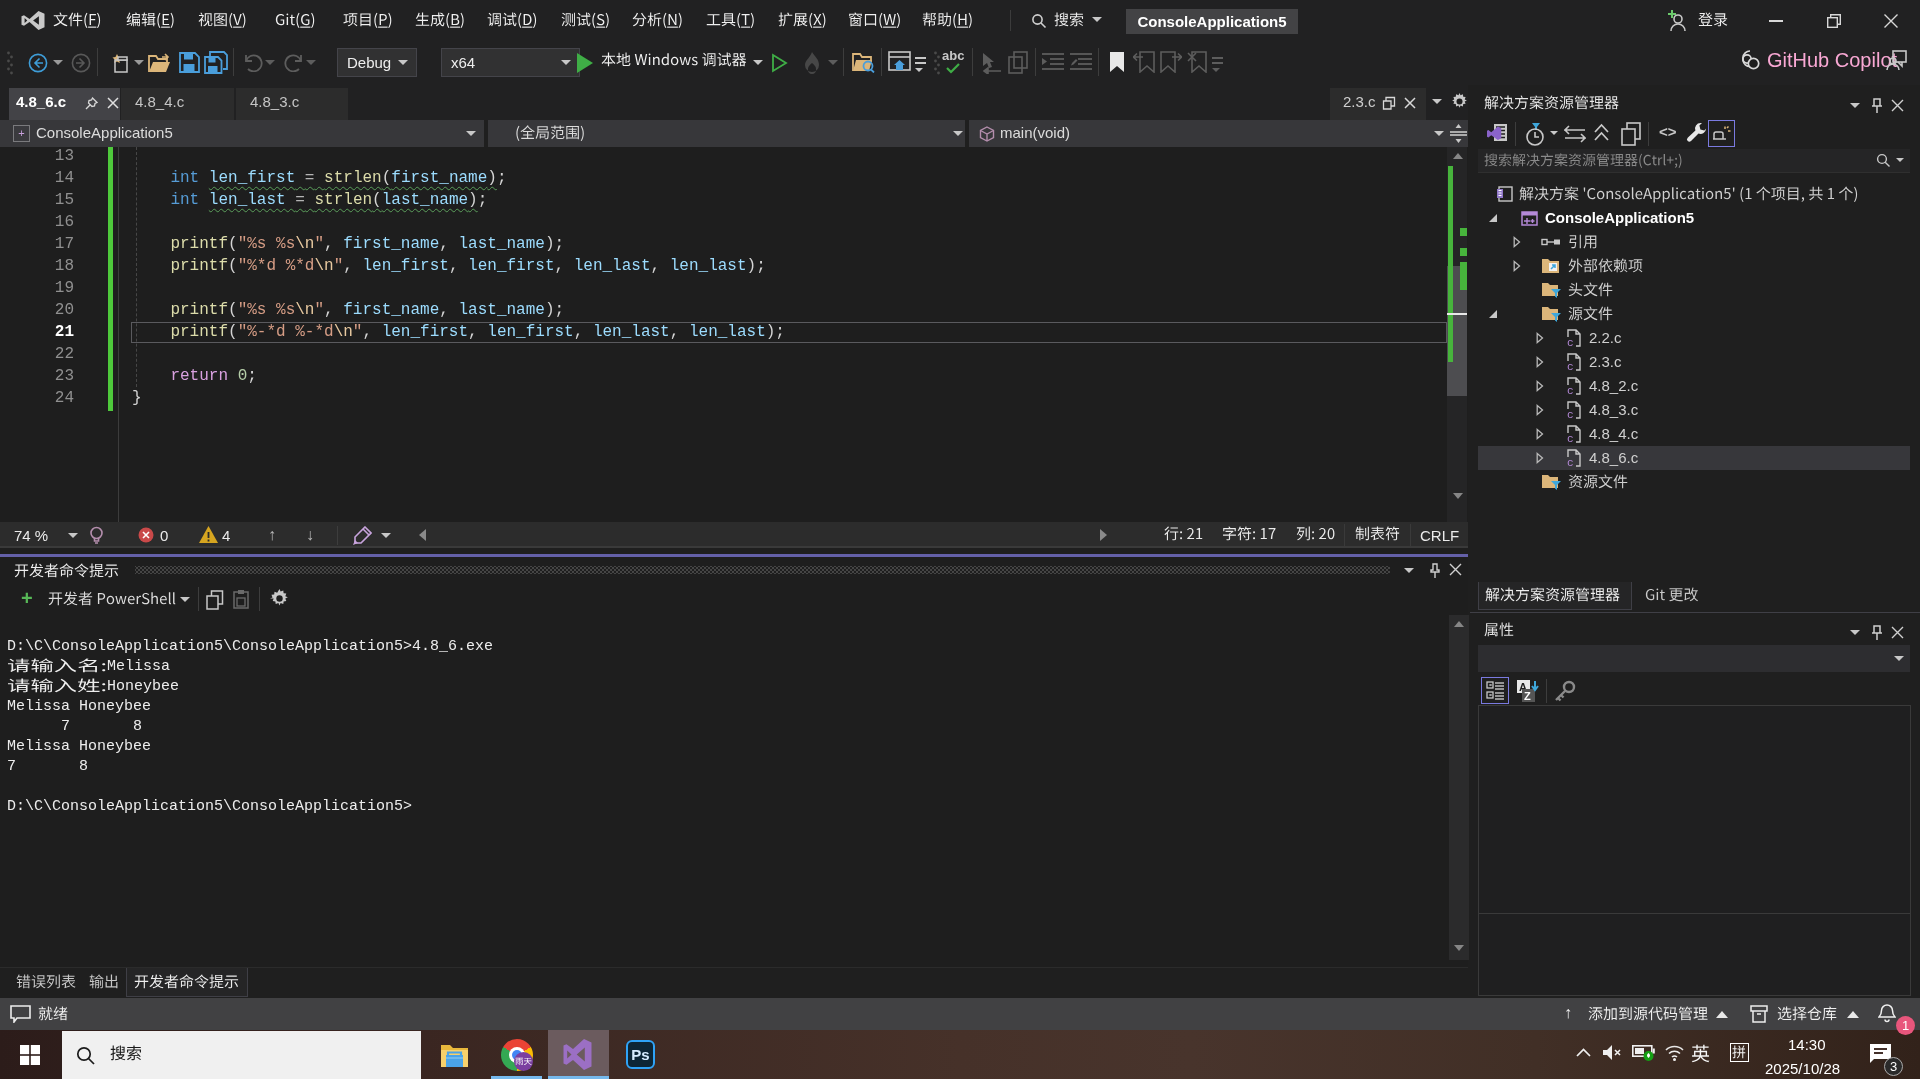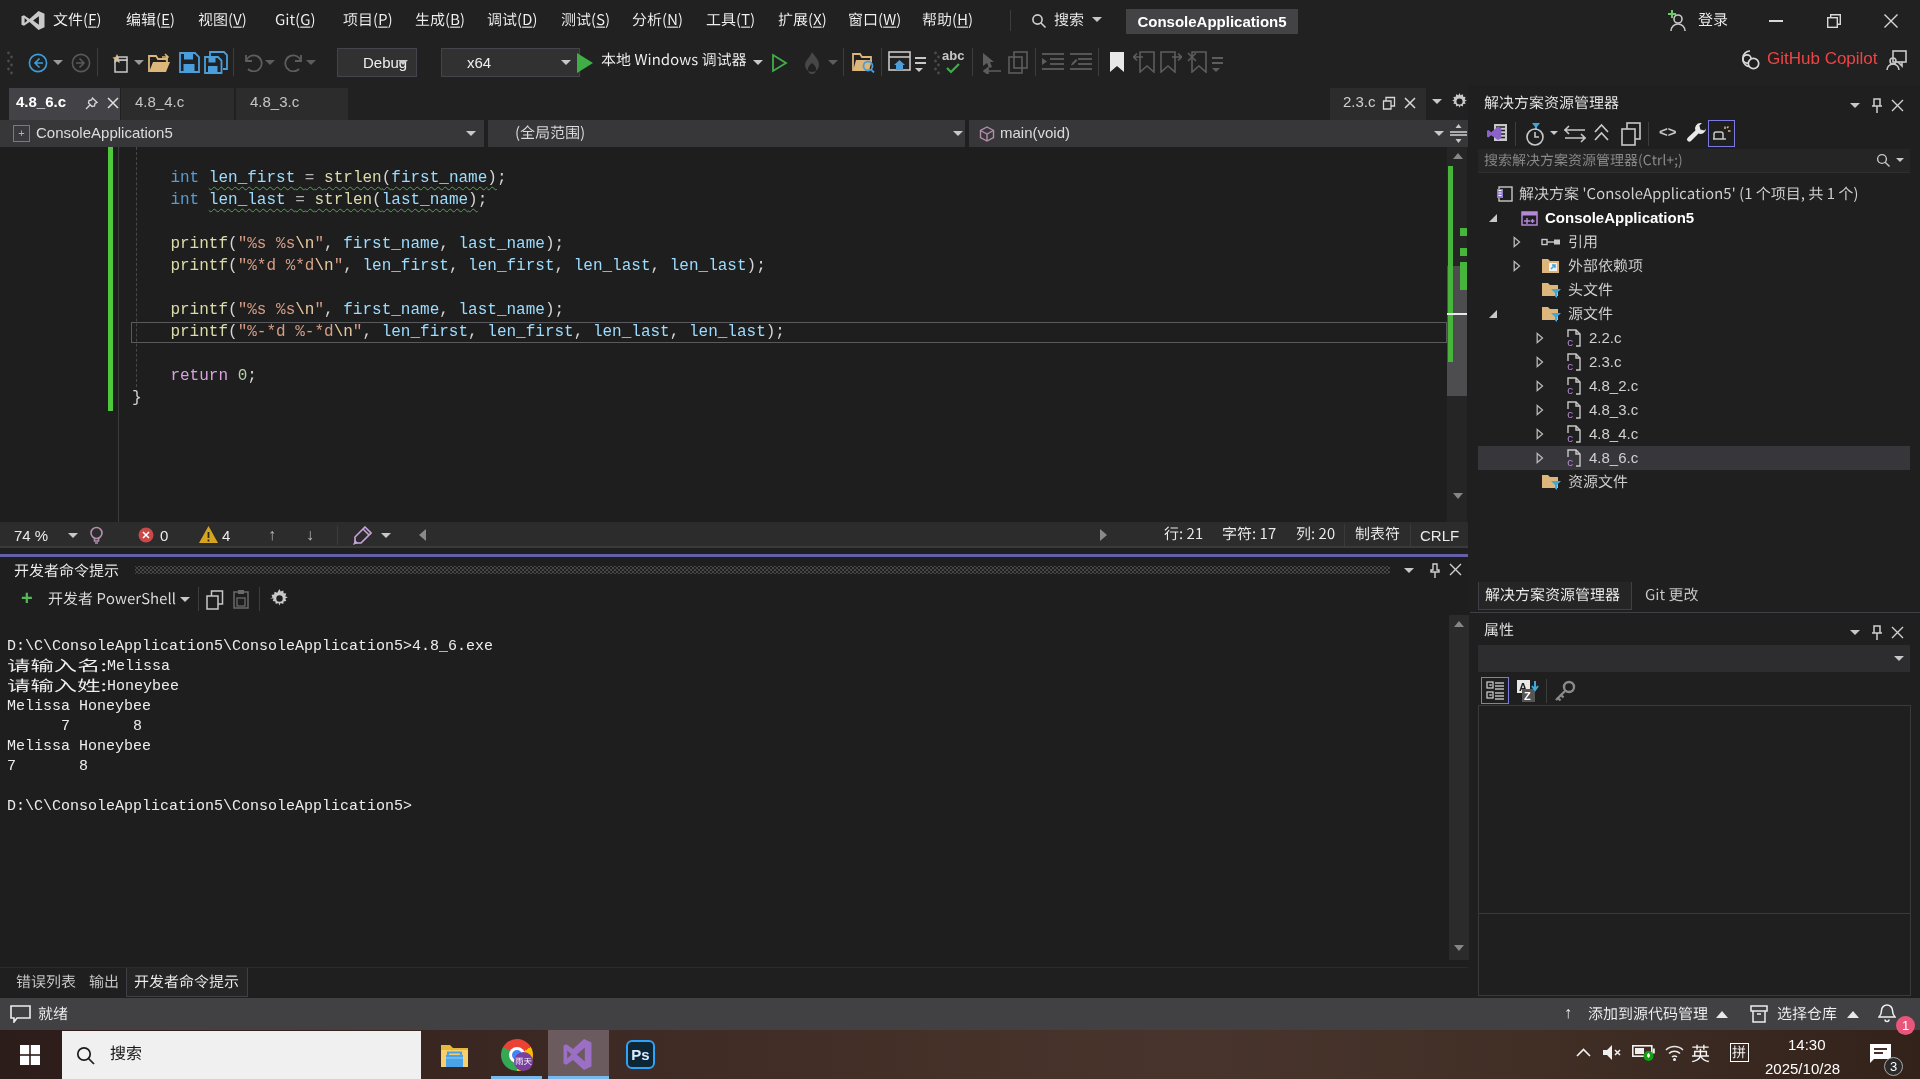--- a/index.html
+++ b/index.html
@@ -9,21 +9,21 @@
 #root { position:relative; width:1920px; height:786px; background:#1f1f1f; color:#ddd; }
 
 
 #titlebar { left:0; top:0; width:1920px; height:40px; background:#212122; }
 .pill { left:1126px; top:9px; width:172px; height:25px; background:#434345; color:#fff;
   font-weight:bold; font-size:15px; text-align:center; line-height:25px; }
 
 
 #toolbar { left:0; top:40px; width:1920px; height:45px; background:#212122; }
 .combo { position:absolute; top:8px; height:29px; background:#313132; border:1px solid #44444a;
-  color:#eee; font-size:15px; line-height:27px; padding-left:25px; }
+  color:#eee; font-size:15px; line-height:27px; padding-left:9px; }
 .combo .arr { position:absolute; right:8px; top:11px; }
 .darr { width:0; height:0; border-left:5px solid transparent; border-right:5px solid transparent;
   border-top:5px solid #c8c8c8; display:inline-block; }
 .tsep { position:absolute; top:8px; width:1px; height:28px; background:#3d3d3d; }
 
 
 #tabstrip { left:0; top:85px; width:1468px; height:35px; background:#212122; }
 .tab { position:absolute; top:3px; height:32px; font-size:15px; color:#c5c5c5; }
 .tab.active { background:#434347; color:#fff; font-weight:bold; }
 .tab.inactive { background:#2c2c2c; }
@@ -569,21 +569,21 @@
     </svg>
     <div class="abs" style="left:1212px;top:17px;width:11px;height:2px;background:#5d5d5d"></div>
     <div class="abs" style="left:1212px;top:22px;width:11px;height:2px;background:#5d5d5d"></div>
     <div class="abs darr" style="left:1212px;top:28px;border-top-width:4px;border-left-width:4px;border-right-width:4px;border-top-color:#5d5d5d"></div>
 
     <svg class="abs" style="left:1740px;top:10px" width="21" height="20" viewBox="0 0 21 20">
       <path d="M10 1 a7 7 0 0 0 -7 6.5 l0 3 a7 7 0 0 0 7 6 " fill="none" stroke="#d8d8d8" stroke-width="1.7"></path>
       <circle cx="7" cy="9" r="4.2" fill="none" stroke="#d8d8d8" stroke-width="1.7"></circle>
       <circle cx="13.5" cy="13.5" r="5.2" fill="#1e1e1e" stroke="#d8d8d8" stroke-width="1.7"></circle>
     </svg>
-    <div class="abs" style="left:1767px;top:9px;font-size:17px;color:#ef4444">GitHub Copilot</div>
+    <div class="abs" style="left:1767px;top:9px;font-size:20px;color:#f9a8d4">GitHub Copilot</div>
     <svg class="abs" style="left:1886px;top:10px" width="21" height="21" viewBox="0 0 21 21">
       <rect x="7" y="1" width="13" height="11" fill="none" stroke="#c8c8c8" stroke-width="1.6"></rect>
       <path d="M16 12 v4 l-4 -4" fill="none" stroke="#c8c8c8" stroke-width="1.6"></path>
       <circle cx="7" cy="11" r="3" fill="none" stroke="#c8c8c8" stroke-width="1.6"></circle>
       <path d="M1 20 a6 6 0 0 1 12 0" fill="none" stroke="#c8c8c8" stroke-width="1.6"></path>
     </svg>
   </div>
 
   <div class="abs" id="tabstrip">
     <div class="tab active" style="left:9px;width:111px;padding:5px 0 0 7px;">4.8_6.c
@@ -637,20 +637,32 @@
   <svg class="abs" style="left:1450px;top:124px" width="17" height="19" viewBox="0 0 17 19">
     <g stroke="#c8c8c8" stroke-width="1.6">
         <line x1="0" y1="8" x2="17" y2="8"></line>
         <line x1="0" y1="11" x2="17" y2="11"></line>
       </g>
     <path d="M8.5 0 l3 4 h-6 Z M8.5 19 l-3 -4 h6 Z" fill="#c8c8c8"></path>
   </svg>
 
   <div class="abs" id="editor">
     <div id="curline"></div>
+    <pre id="linenums">13
+14
+15
+16
+17
+18
+19
+20
+<span style="color:#fff;font-weight:bold">21</span>
+22
+23
+24</pre>
     <div id="gutterbar"></div>
     <div id="outline-line"></div>
     <div id="indent-guide"></div>
     <pre id="code"><span> </span>
     <span class="kw">int</span> <span class="sq"><span class="var">len_first</span> <span class="op">=</span> <span class="fn">strlen</span>(<span class="var">first_name</span>)</span>;
     <span class="kw">int</span> <span class="sq"><span class="var">len_last</span> <span class="op">=</span> <span class="fn">strlen</span>(<span class="var">last_name</span>)</span>;
 
     <span class="fn">printf</span>(<span class="str">"%s %s<span class="esc">\n</span>"</span>, <span class="var">first_name</span>, <span class="var">last_name</span>);
     <span class="fn">printf</span>(<span class="str">"%*d %*d<span class="esc">\n</span>"</span>, <span class="var">len_first</span>, <span class="var">len_first</span>, <span class="var">len_last</span>, <span class="var">len_last</span>);
 

